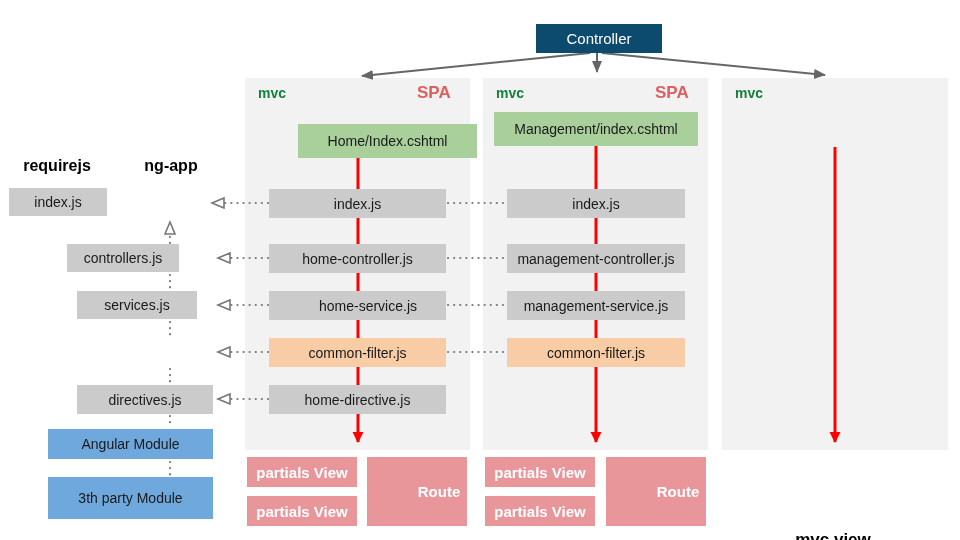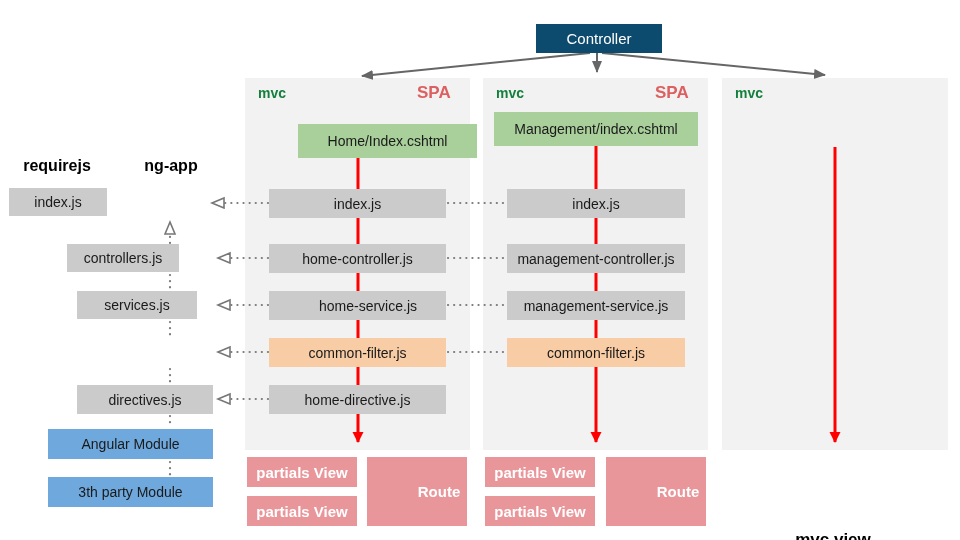--- a/index.html
+++ b/index.html
@@ -84,21 +84,21 @@
   <div class="abs box ctrl" style="left:536px;top:24px;width:126px;height:29px;">Controller</div>
 
   <div class="abs red-label" style="left:8px;top:157px;width:98px;">requirejs</div>
   <div class="abs red-label" style="left:132px;top:157px;width:78px;">ng-app</div>
 
   <div class="abs box gray" style="left:9px;top:188px;width:98px;height:28px;">index.js</div>
   <div class="abs box gray" style="left:67px;top:244px;width:112px;height:28px;">controllers.js</div>
   <div class="abs box gray" style="left:77px;top:291px;width:120px;height:28px;">services.js</div>
   <div class="abs box gray" style="left:77px;top:385px;width:136px;height:29px;">directives.js</div>
   <div class="abs box bluebox" style="left:48px;top:429px;width:165px;height:30px;">Angular Module</div>
-  <div class="abs box bluebox" style="left:48px;top:477px;width:165px;height:30px;">3th party Module</div>
+  <div class="abs box bluebox" style="left:48px;top:477px;width:165px;height:42px;">3th party Module</div>
 
   <div class="abs mvc-tag" style="left:258px;top:85px;">mvc</div>
   <div class="abs spa-tag" style="left:417px;top:83px;">SPA</div>
   <div class="abs box green" style="left:264px;top:124px;width:179px;height:34px;margin-left:34px;">Home/Index.cshtml</div>
   <div class="abs box gray" style="left:269px;top:189px;width:177px;height:29px;">index.js</div>
   <div class="abs box gray" style="left:269px;top:244px;width:177px;height:29px;">home-controller.js</div>
   <div class="abs box gray" style="left:269px;top:291px;width:177px;height:29px;padding-left:21px;">home-service.js</div>
   <div class="abs box orange" style="left:269px;top:338px;width:177px;height:29px;">common-filter.js</div>
   <div class="abs box gray" style="left:269px;top:385px;width:177px;height:29px;">home-directive.js</div>
   <div class="abs box pinkbox" style="left:247px;top:457px;width:110px;height:30px;">partials View</div>

